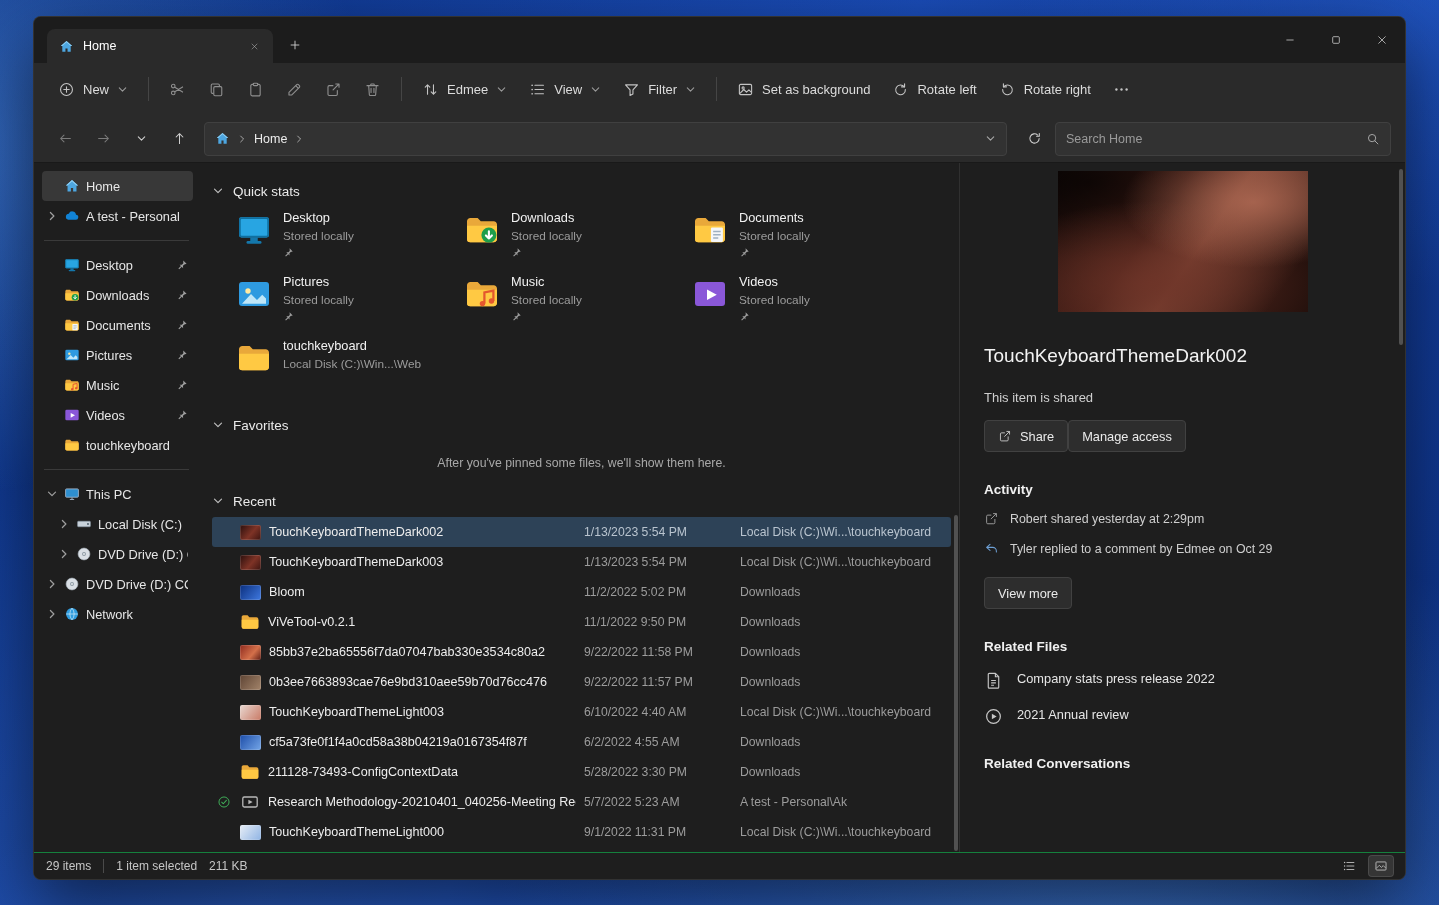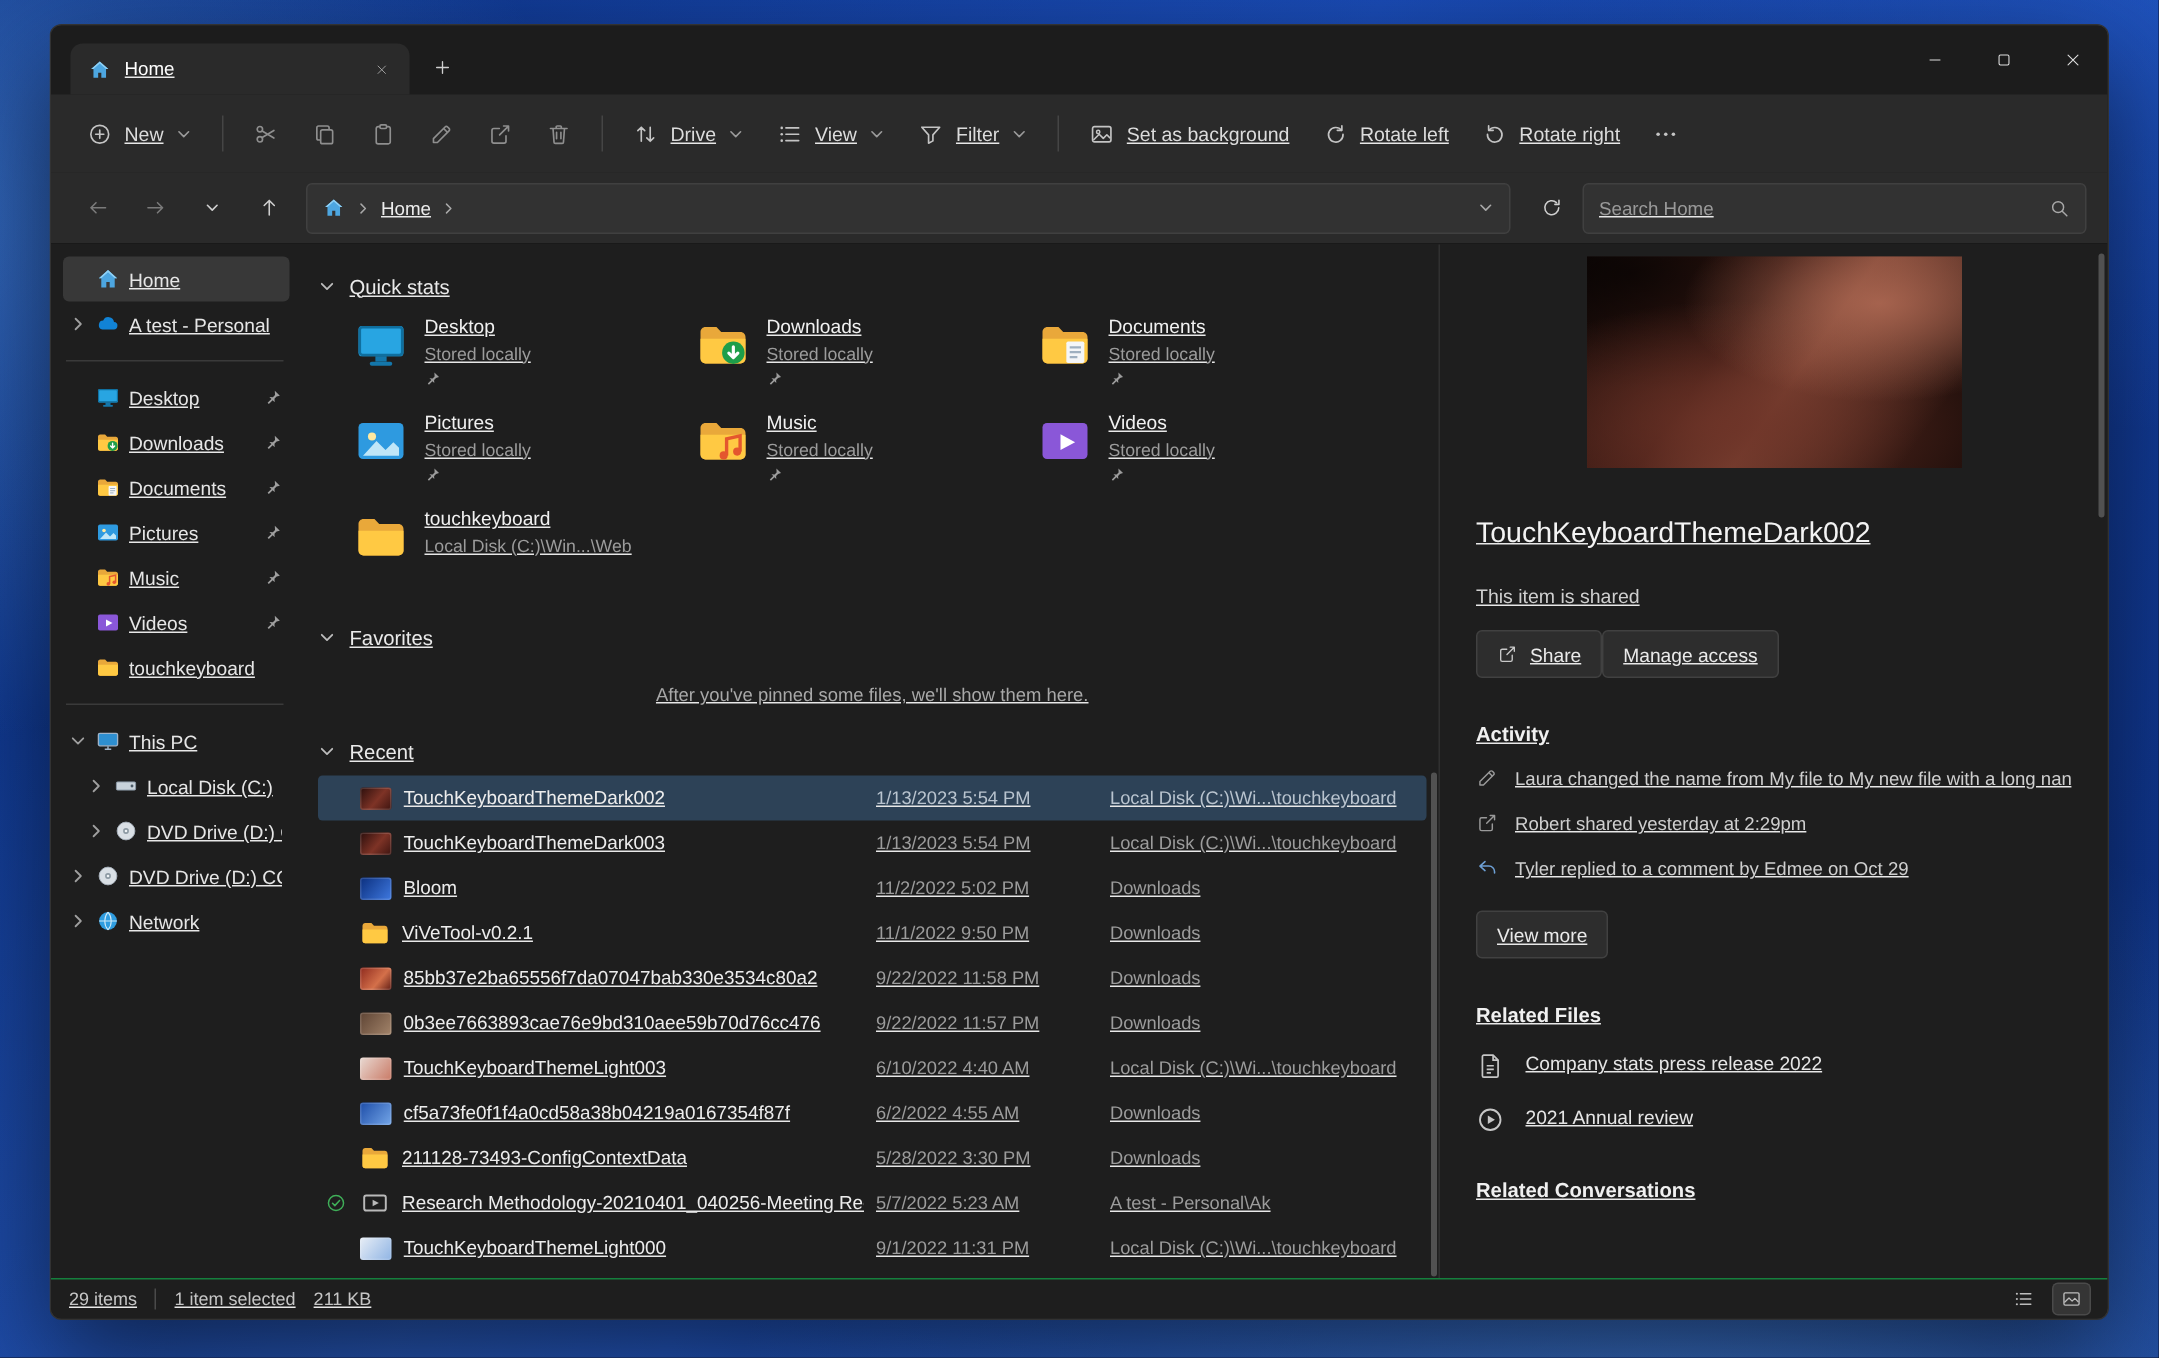--- a/index.html
+++ b/index.html
@@ -17,21 +17,21 @@
   .swirl { position:absolute; inset:0;
     background:
       radial-gradient(60% 44% at 52% 56%, rgba(8,26,84,.38) 0%, rgba(8,26,84,0) 70%),
       conic-gradient(from 210deg at 28% 72%, rgba(130,185,255,.14), rgba(130,185,255,0) 24%, rgba(18,56,150,.2) 55%, rgba(130,185,255,0) 76%, rgba(130,185,255,.14));
   }
 
   .window { position:absolute; left:33px; top:16px; width:1373px; height:864px;
     border-radius:8px; overflow:hidden; background:var(--content,#1e1e1e);
     border:1px solid rgba(255,255,255,.09);
     box-shadow:0 28px 70px rgba(0,0,0,.55);
-    display:flex; flex-direction:column; color:#e8e8e8; font-size:13px;text-decoration:underline; }
+    display:flex; flex-direction:column; color:#e8e8e8; font-size:13px; }
 
   
   .titlebar { height:46px; background:#1c1c1c; display:flex; align-items:flex-end; flex:0 0 auto; }
   .tab { height:34px; width:226px; margin-left:13px; background:var(--chrome,#2a2a2a);
     border-radius:8px 8px 0 0; display:flex; align-items:center; gap:9px; padding:0 8px 0 12px; }
   .tab .ic16 { width:15px; height:15px; }
   .tab-title { flex:1; font-size:12.5px; color:#fff; white-space:nowrap; overflow:hidden; }
   .tab-close { width:22px; height:22px; border-radius:4px; display:flex; align-items:center; justify-content:center; color:#b9b9b9; }
   .tab-close svg { width:9px; height:9px; }
   .newtab-btn { width:30px; height:30px; margin:0 0 3px 7px; display:flex; align-items:center; justify-content:center; color:#cfcfcf; border-radius:4px; }
@@ -415,21 +415,21 @@
       <div class="tbtn dim">
           <svg class="ic">
             <use href="#sym-trash"></use>
           </svg>
         </div>
       <div class="tsep"></div>
       <div class="tbtn">
         <svg class="ic">
             <use href="#sym-sort"></use>
           </svg>
-        <span>Drive</span>
+        <span>Edmee</span>
         <svg class="chev">
             <use href="#sym-chev-down"></use>
           </svg>
       </div>
       <div class="tbtn">
         <svg class="ic">
             <use href="#sym-viewlist"></use>
           </svg>
         <span>View</span>
         <svg class="chev">
@@ -872,26 +872,20 @@
                 <use href="#sym-share"></use>
               </svg>
             <span>Share</span>
           </div>
           <div class="d-btn">
             <span>Manage access</span>
           </div>
         </div>
 
         <div class="d-heading">Activity</div>
-        <div class="act-entry">
-          <svg>
-              <use href="#sym-rename"></use>
-            </svg>
-          <span class="act-text">Laura changed the name from My file to My new file with a long nan</span>
-        </div>
         <div class="act-entry">
           <svg>
               <use href="#sym-share"></use>
             </svg>
           <span class="act-text">Robert shared yesterday at 2:29pm</span>
         </div>
         <div class="act-entry">
           <svg class="blue">
               <use href="#sym-reply"></use>
             </svg>

